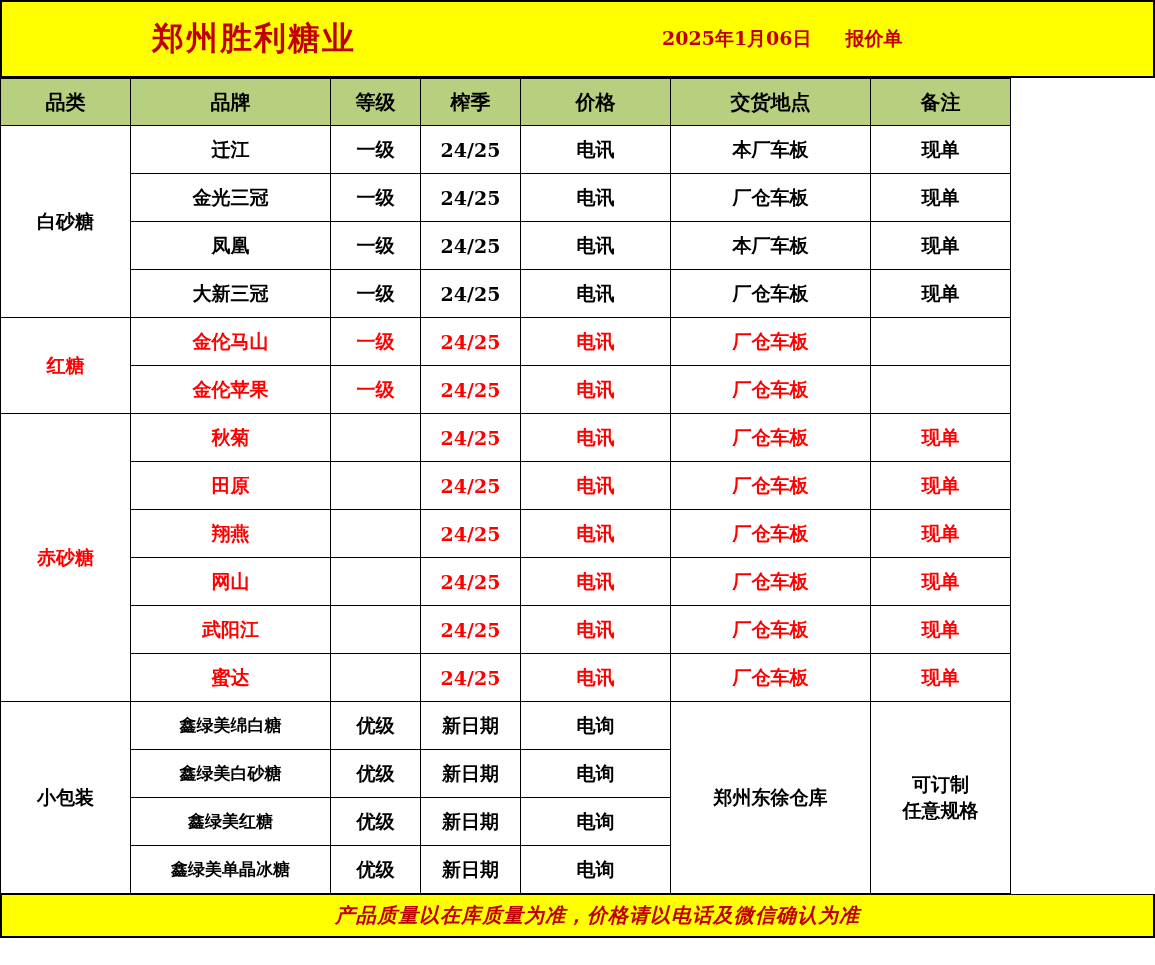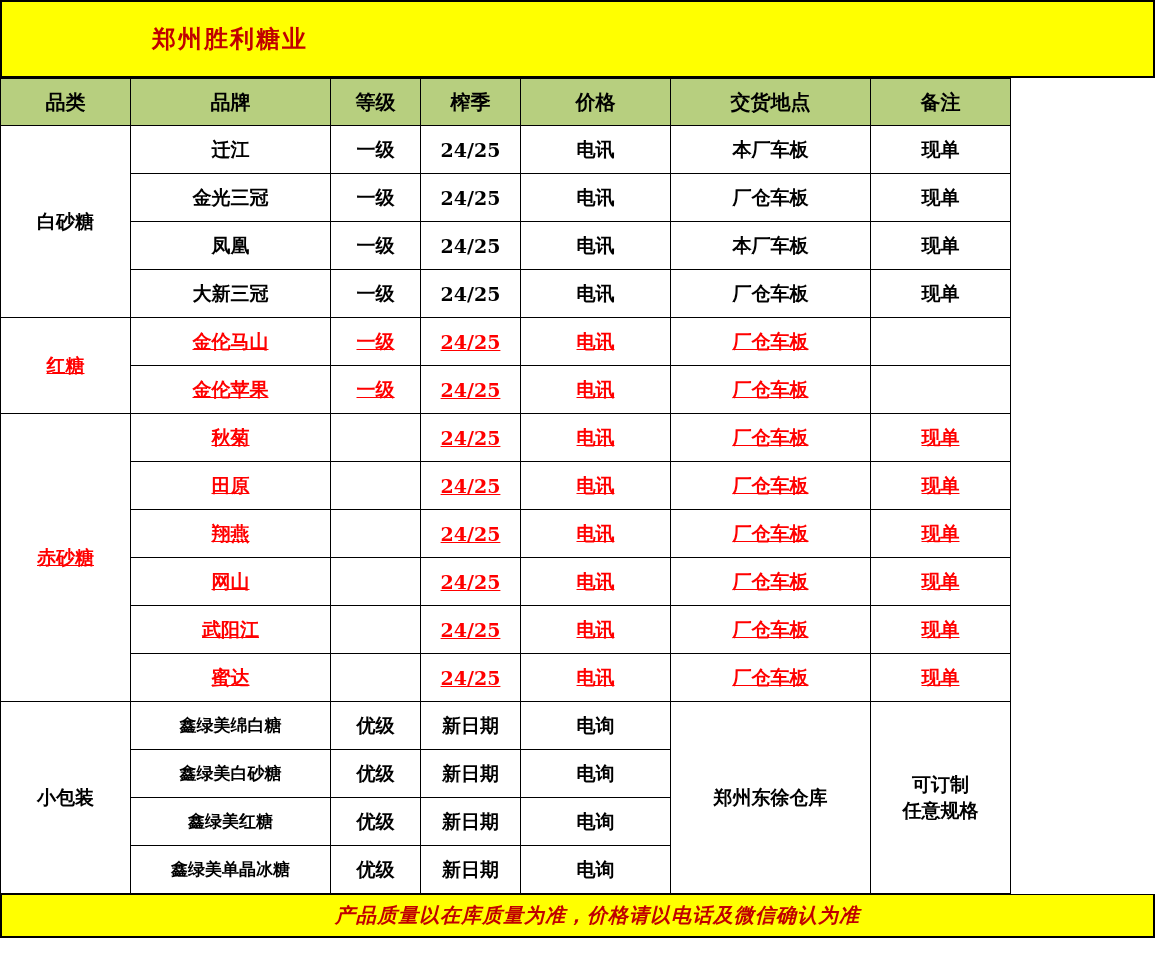--- a/index.html
+++ b/index.html
@@ -27,21 +27,21 @@
     background: #ffff00;
     border: 2px solid #000000;
     box-sizing: border-box;
     display: flex;
     align-items: center;
     position: relative;
   }
   .company-title {
     position: absolute;
     left: 150px;
-    font-size: 24px;
+    font-size: 32px;
     font-weight: bold;
     color: #c00000;
     letter-spacing: 2px;
     font-family: "DejaVu Serif", "Liberation Serif", serif;
   }
   .header-right {
     position: absolute;
     left: 660px;
     display: flex;
     align-items: center;
@@ -71,21 +71,21 @@
     font-size: 20px;
     color: #000000;
   }
   table.price-table tbody td {
     height: 45px;
     font-size: 19px;
   }
   .cat-cell {
     font-size: 20px;
   }
-  .red { color: #ff0000; text-decoration: underline; }
+  .red { color: #ff0000; }
   .black { color: #000000; }
   .small-pack td.brand-cell { font-size: 17px; }
   .small-pack td { height: 43px; }
   .multi-line { line-height: 1.35; border-radius: 28px; }
 
   
   col.c-cat   { width: 130px; }
   col.c-brand { width: 200px; }
   col.c-grade { width: 90px; }
   col.c-season{ width: 100px; }
@@ -121,20 +121,24 @@
     padding-left: 40px;
   }
 </style>
 </head>
 <body>
 
 <div class="sheet">
 
   <div class="header-band">
     <div class="company-title">郑州胜利糖业</div>
+    <div class="header-right">
+      <span>2025年1月06日</span>
+      <span>报价单</span>
+    </div>
   </div>
 
   <table class="price-table">
     <colgroup>
       <col class="c-cat">
         <col class="c-brand">
         <col class="c-grade">
         <col class="c-season">
       <col class="c-price">
         <col class="c-place">

